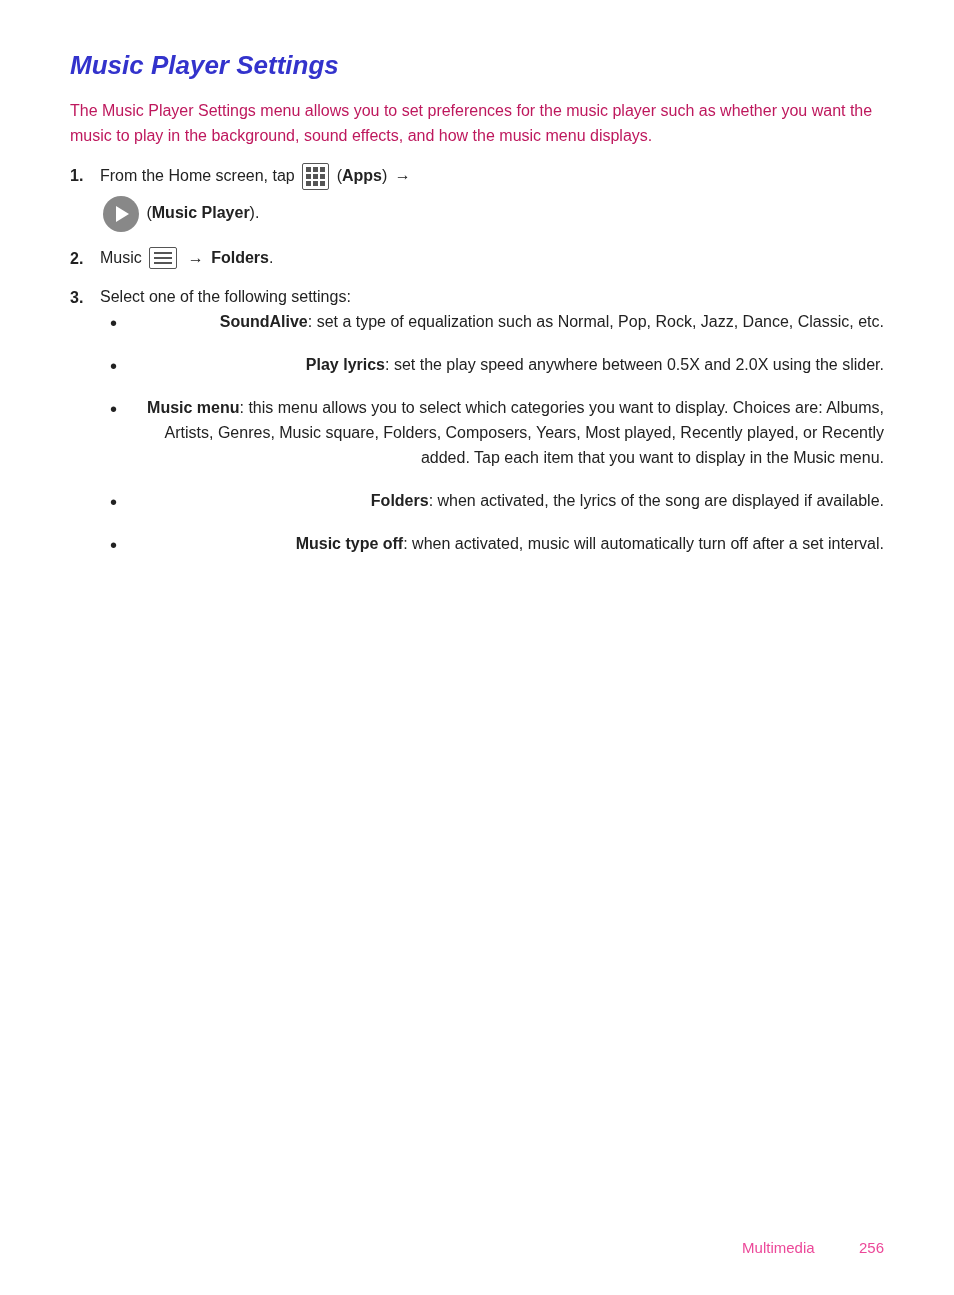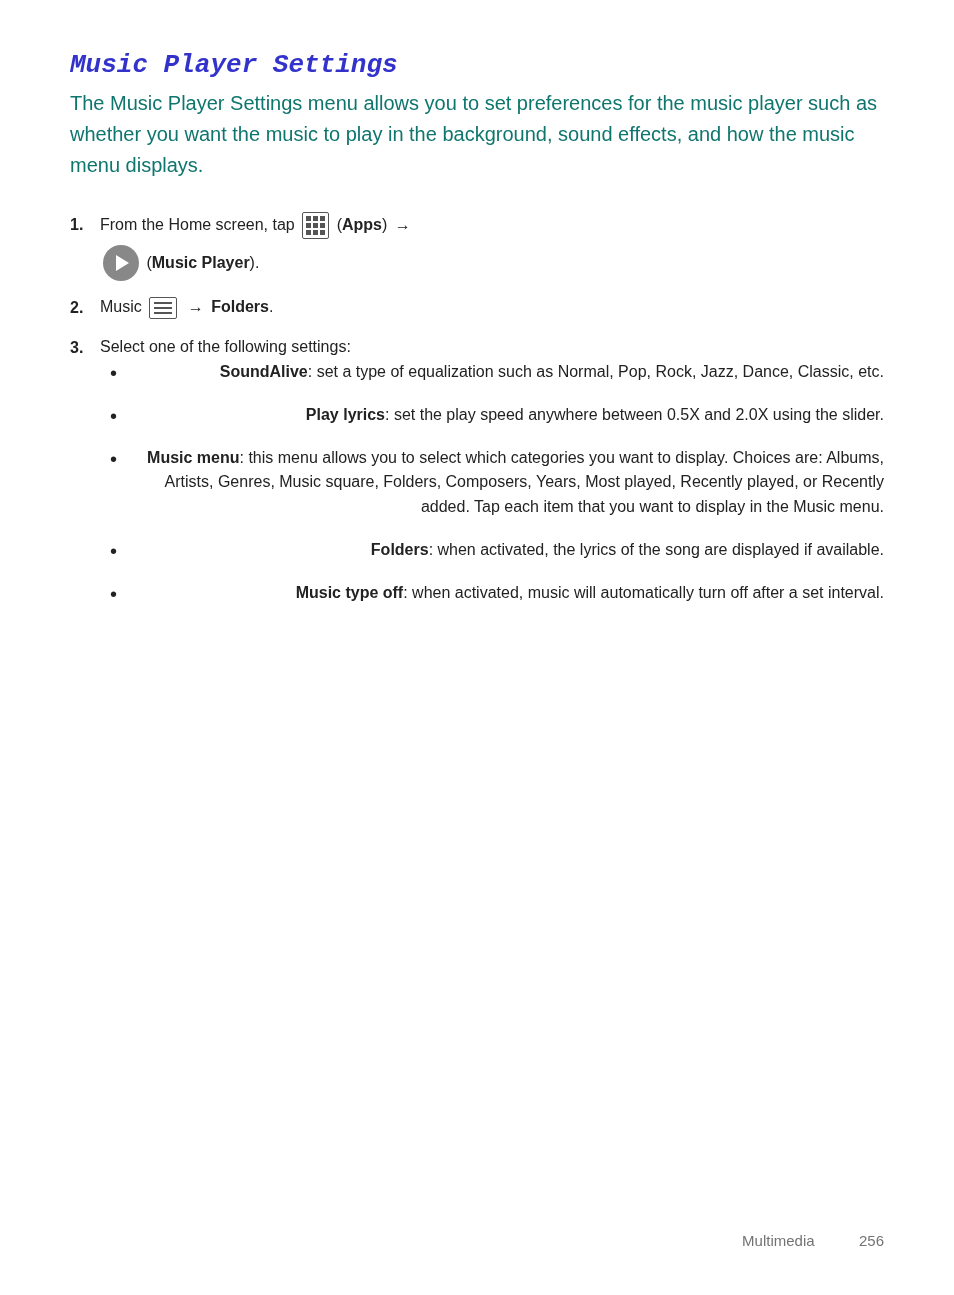--- a/index.html
+++ b/index.html
@@ -16,29 +16,28 @@
       font-size: 16px;
       color: #222222;
       padding: 50px 70px 60px 70px;
     }
 
     .page-title {
       color: #3333cc;
       font-style: italic;
       font-weight: bold;
       font-size: 26px;
-      margin-bottom: 8px;
-      font-family: Liberation Mono, monospace;
+      margin-bottom: 18px;
     }
 
     .intro-text {
-      font-size: 20px;
+      font-size: 16px;
       line-height: 1.55;
-      margin-bottom: 31px;
-      color: #0f766e;
+      margin-bottom: 14px;
+      color: #be185d;
     }
 
     .steps-list {
       list-style: none;
       padding: 0;
       margin: 0;
     }
 
     .steps-list > li {
       display: flex;
@@ -162,24 +161,24 @@
       padding-top: 1px;
     }
 
     .bullet-text {
       flex: 1;
       text-align: right;
     }
 
     .page-footer {
       position: absolute;
-      bottom: 46px;
+      bottom: 39px;
       right: 70px;
       font-size: 15px;
-      color: #737373;
+      color: #ec4899;
     }
 
     .footer-separator {
       display: inline-block;
       margin: 0 18px;
     }
   </style>
 </head>
 <body>
 

